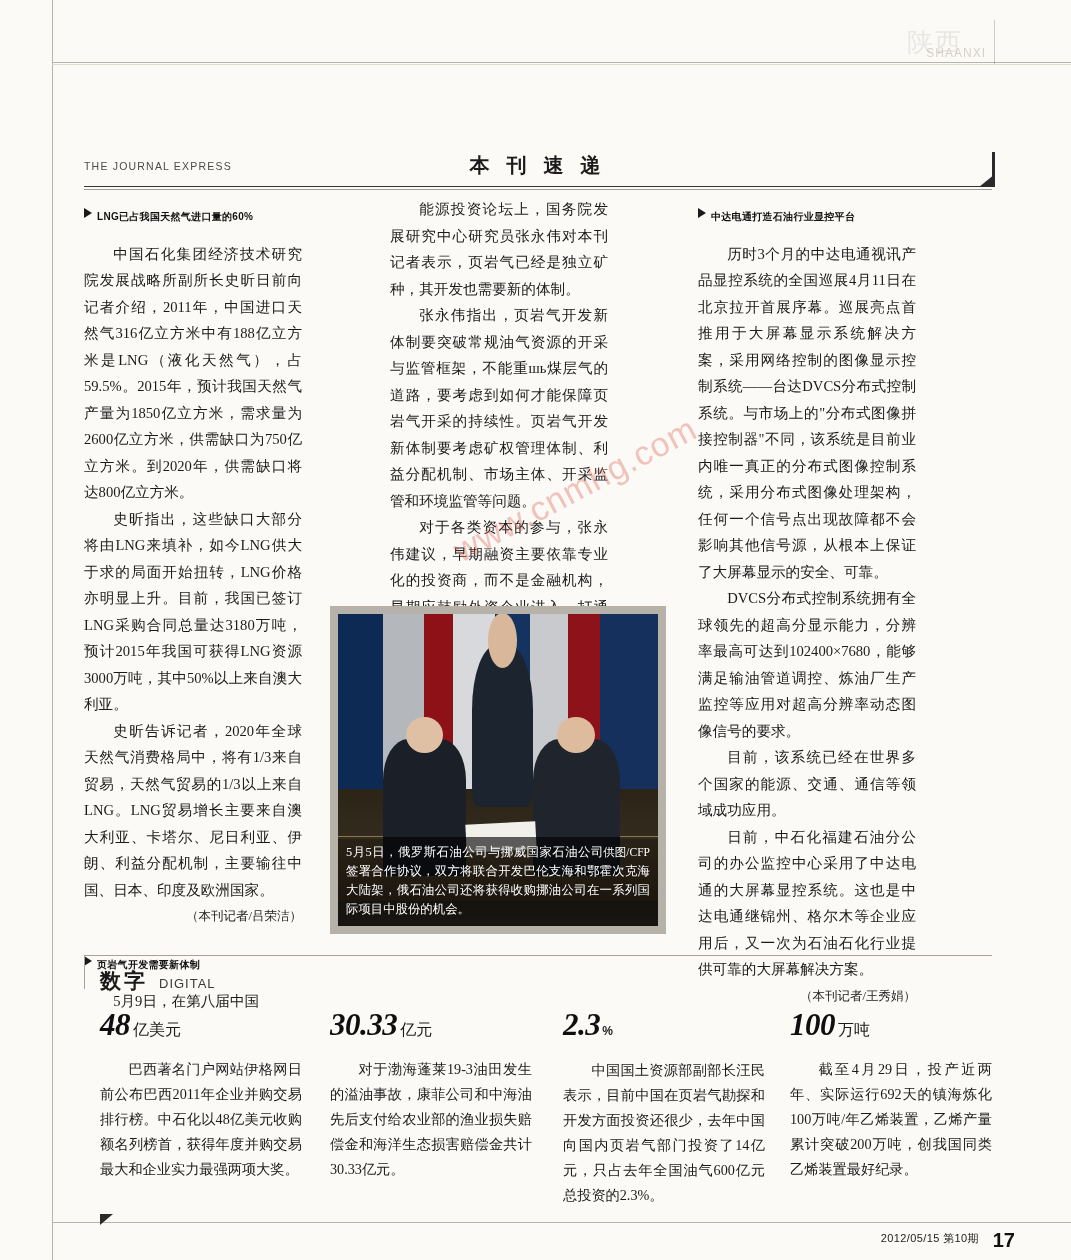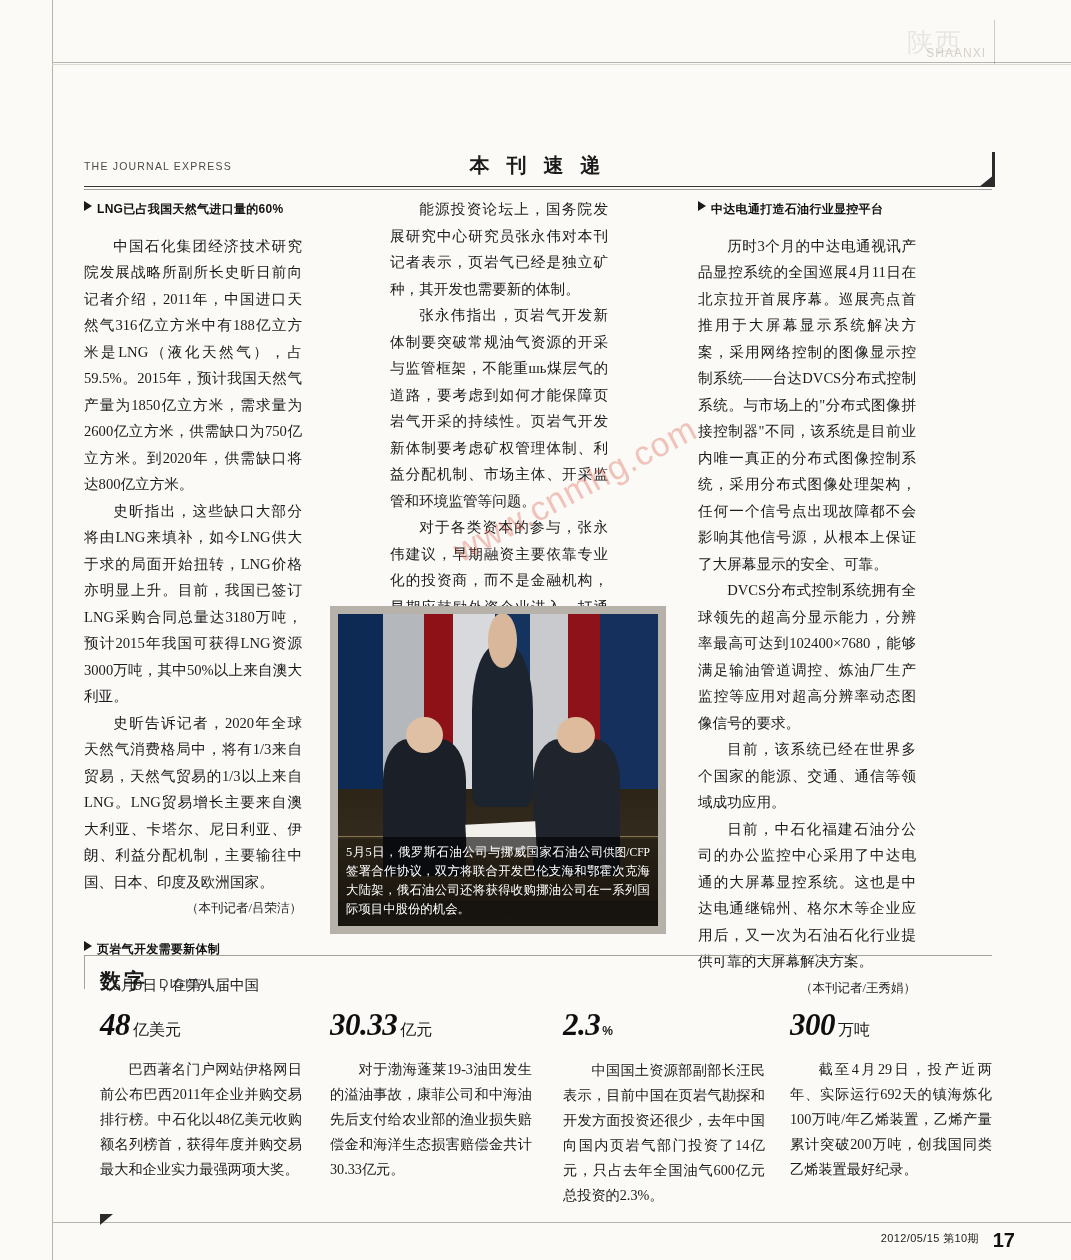--- a/index.html
+++ b/index.html
@@ -129,24 +129,24 @@
     text-align: justify;
   }
   #col1 { left: 84px; }
   #col2 { left: 390px; }
   #col3 { left: 698px; }
   .col p {
     margin: 0 0 0 0;
     text-indent: 2em;
   }
   .headline {
-    font-size: 12px;
+    font-size: 10px;
     font-weight: bold;
     color: #111;
-    margin: 0 0 10px 0;
+    margin: 8px 0 10px 0;
     text-indent: 0;
     letter-spacing: 0.3px;
     font-family: "Liberation Sans", sans-serif;
   }
   .headline .tri {
     display: inline-block;
     width: 0; height: 0;
     border-left: 8px solid #1a1a1a;
     border-top: 5px solid transparent;
     border-bottom: 5px solid transparent;
@@ -452,21 +452,21 @@
 
   <div class="dig-col" id="dig3">
     <div>
       <span class="dig-num">2.3</span><span class="dig-unit-sm">%</span>
     </div>
     <p class="dig-body">中国国土资源部副部长汪民表示，目前中国在页岩气勘探和开发方面投资还很少，去年中国向国内页岩气部门投资了14亿元，只占去年全国油气600亿元总投资的2.3%。</p>
   </div>
 
   <div class="dig-col" id="dig4">
     <div>
-      <span class="dig-num">300</span><span class="dig-unit">万吨</span>
+      <span class="dig-num">100</span><span class="dig-unit">万吨</span>
     </div>
     <p class="dig-body">截至4月29日，投产近两年、实际运行692天的镇海炼化100万吨/年乙烯装置，乙烯产量累计突破200万吨，创我国同类乙烯装置最好纪录。</p>
   </div>
 
   <div class="footer-date">2012/05/15 第10期</div>
   <div class="footer-page">17</div>
 
 </div>
 
 </body></html>

